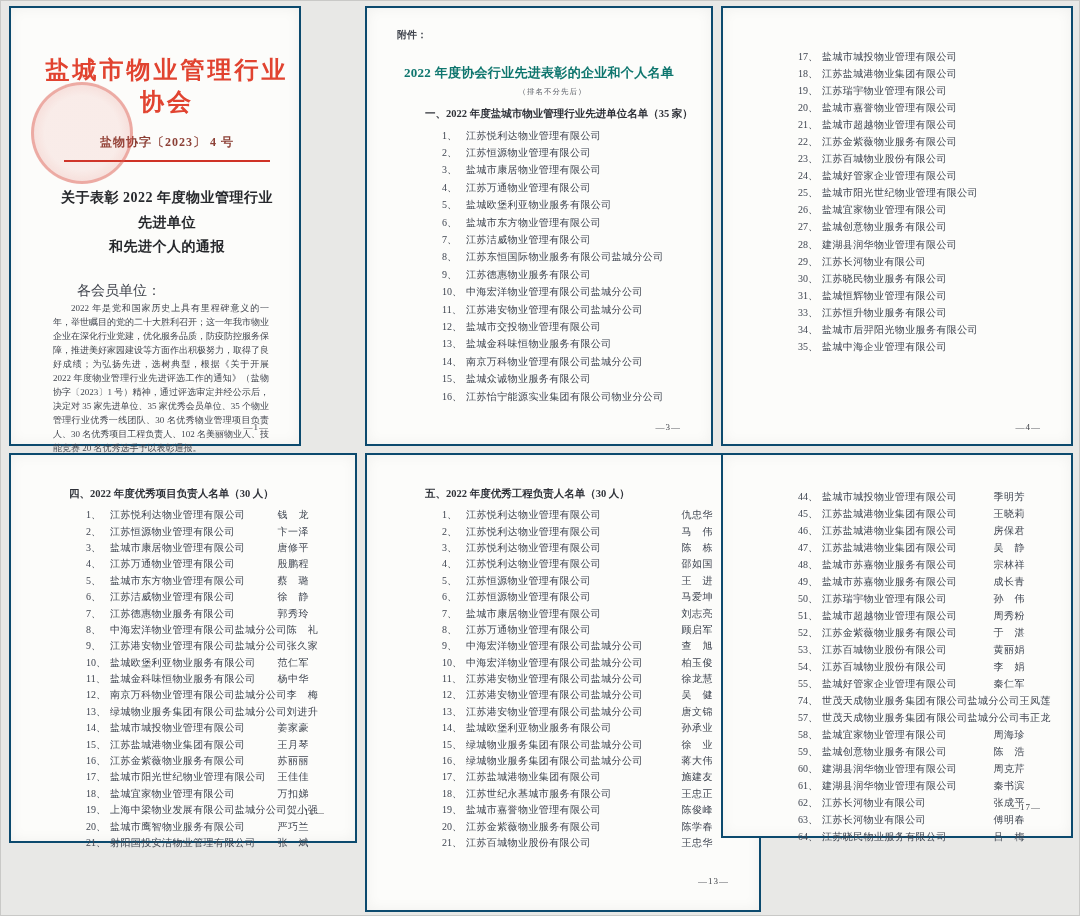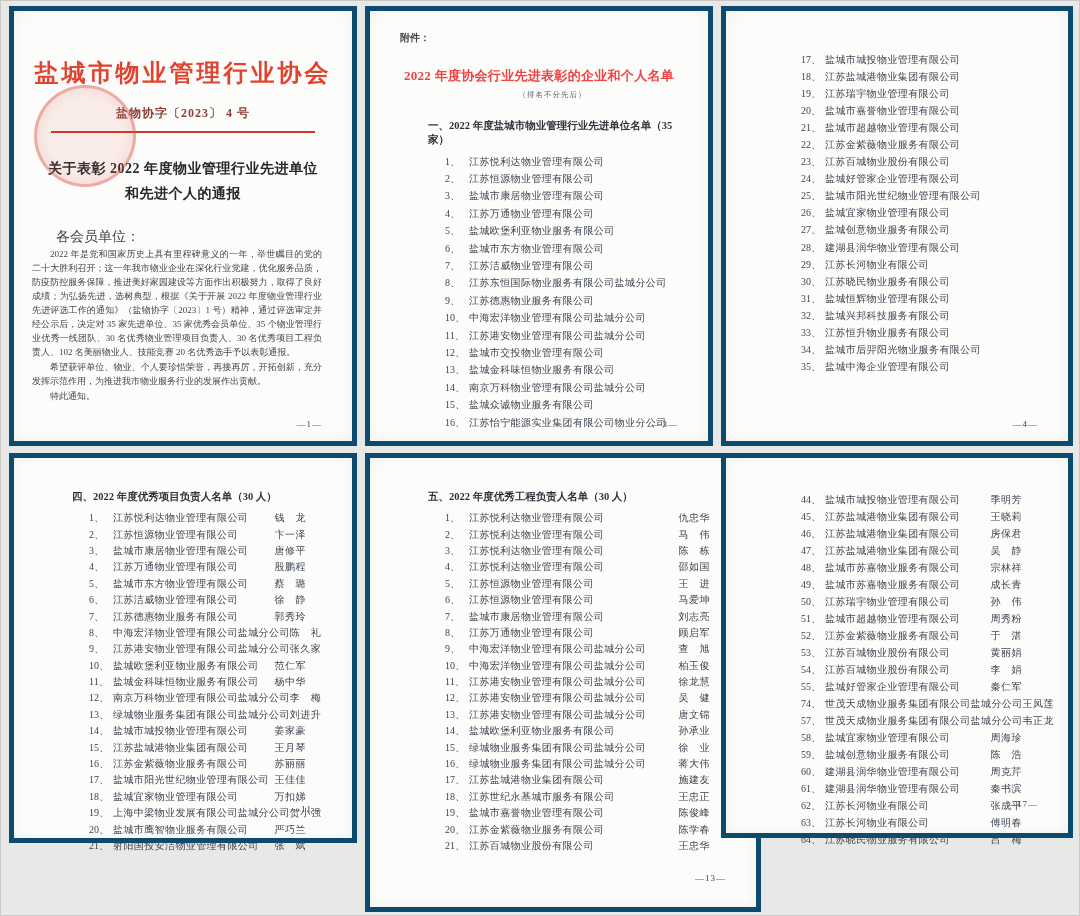--- a/index.html
+++ b/index.html
@@ -9,25 +9,25 @@
     background:#e8e8e6;
     font-family:"Liberation Serif","DejaVu Serif",serif;
     color:#41454e;
     overflow:hidden;
     border:1px solid #c9c9c7;
     box-sizing:border-box;
   }
   .page{
     position:absolute;
     background:#fcfcfa;
-    border:5px solid #0c4a6e;
+    border:2px solid #0c4a6e;
     box-shadow:inset 0 0 14px rgba(0,0,0,.05);
     box-sizing:border-box;
   }
-  .p1{left:8px;  top:5px;  width:348px; height:440px;}
+  .p1{left:8px;  top:5px;  width:292px; height:440px;padding-left:24px;}
   .p2{left:364px;top:5px;  width:348px; height:440px;}
   .p3{left:720px;top:5px;  width:352px; height:440px;}
   .p4{left:8px;  top:452px;width:348px; height:390px;}
   .p5{left:364px;top:452px;width:396px; height:459px;}
   .p6{left:720px;top:452px;width:352px; height:385px;}
 
   
   .org{
     margin:46px 10px 0 10px;
     text-align:center;
@@ -66,25 +66,25 @@
   .pageno{
     position:absolute;right:30px;bottom:12px;
     font-size:9px;letter-spacing:1px;color:#3c3f45;
   }
   .p4 .pageno,.p5 .pageno,.p6 .pageno{bottom:24px;}
 
   
   .annex-label{margin:20px 0 0 30px;font-size:10px;font-weight:bold;}
   .main-title{
     margin:22px 8px 0 8px;text-align:center;
-    font-size:13px;font-weight:bold;color:#ef4444;letter-spacing:.3px;
+    font-size:13px;font-weight:bold;color:#0f766e;letter-spacing:.3px;
   }
   .subtitle{margin-top:5px;text-align:center;font-size:7.5px;color:#5a5e66;letter-spacing:1px;padding-left:27px;}
   .section-title{
-    margin:19px 14px 0 58px;
+    margin:10px 14px 0 58px;
     font-size:10.5px;font-weight:bold;color:#2e3138;
   }
   .p4 .section-title,.p5 .section-title{margin-top:32px;}
   .list{margin:6px 26px 0 58px;}
   .p3 .list{margin-top:40px;}
   .p6 .list{margin-top:33px;}
   .row{
     position:relative;
     display:flex;align-items:center;
     padding:0 20px 0 17px;
@@ -291,24 +291,20 @@
         <div class="row">
           <span class="no">30、</span>
           <span class="co">江苏晓民物业服务有限公司</span>
         </div>
 
         <div class="row">
           <span class="no">31、</span>
           <span class="co">盐城恒辉物业管理有限公司</span>
         </div>
 
-        <div class="row">
-          <span class="no">32、</span>
-          <span class="co">盐城兴邦科技服务有限公司</span>
-        </div>
 
         <div class="row">
           <span class="no">33、</span>
           <span class="co">江苏恒升物业服务有限公司</span>
         </div>
 
         <div class="row">
           <span class="no">34、</span>
           <span class="co">盐城市后羿阳光物业服务有限公司</span>
         </div>

